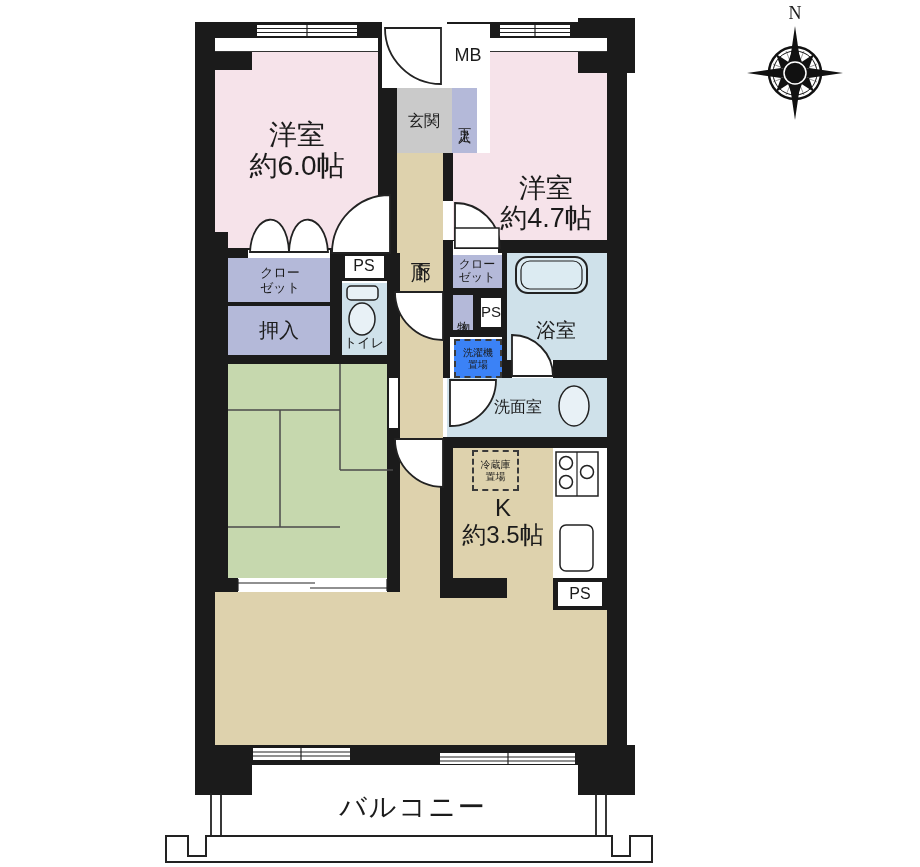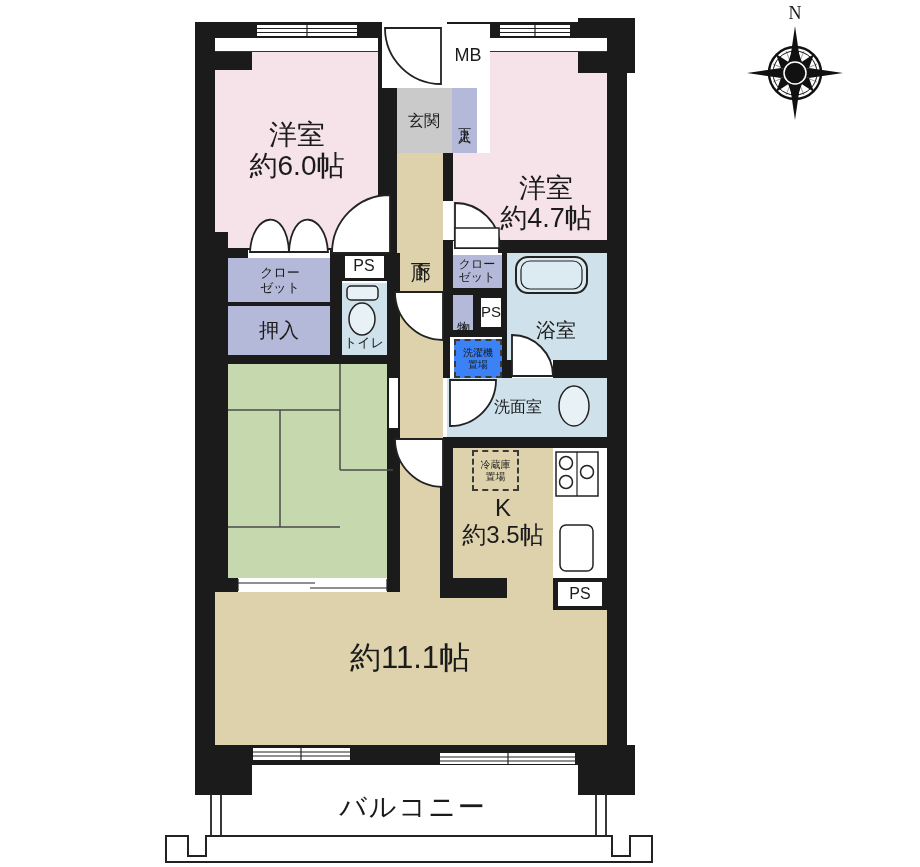--- a/index.html
+++ b/index.html
@@ -197,21 +197,20 @@
 
   <div class="lbl" style="left:297px;top:150px;font-size:28px;">
     <div>洋室</div>
     <div>約6.0帖</div>
   </div>
   <div class="lbl" style="left:546px;top:203px;font-size:27px;">
     <div>洋室</div>
     <div>約4.7帖</div>
   </div>
   <div class="lbl" style="left:410px;top:658px;font-size:31px;">
-    <div>約11.1帖</div>
   </div>
   <div class="lbl" style="left:503px;top:522px;font-size:24px;">
     <div>K</div>
     <div>約3.5帖</div>
   </div>
   <div class="lbl" style="left:424px;top:121px;font-size:16px;">玄関</div>
   <div class="lbl vert" style="left:421px;top:247px;font-size:20px;">廊下</div>
   <div class="lbl" style="left:468px;top:55px;font-size:18px;">MB</div>
   <div class="lbl vert" style="left:464px;top:120px;font-size:13px;">下足入</div>
   <div class="lbl" style="left:280px;top:281px;font-size:13px;">

